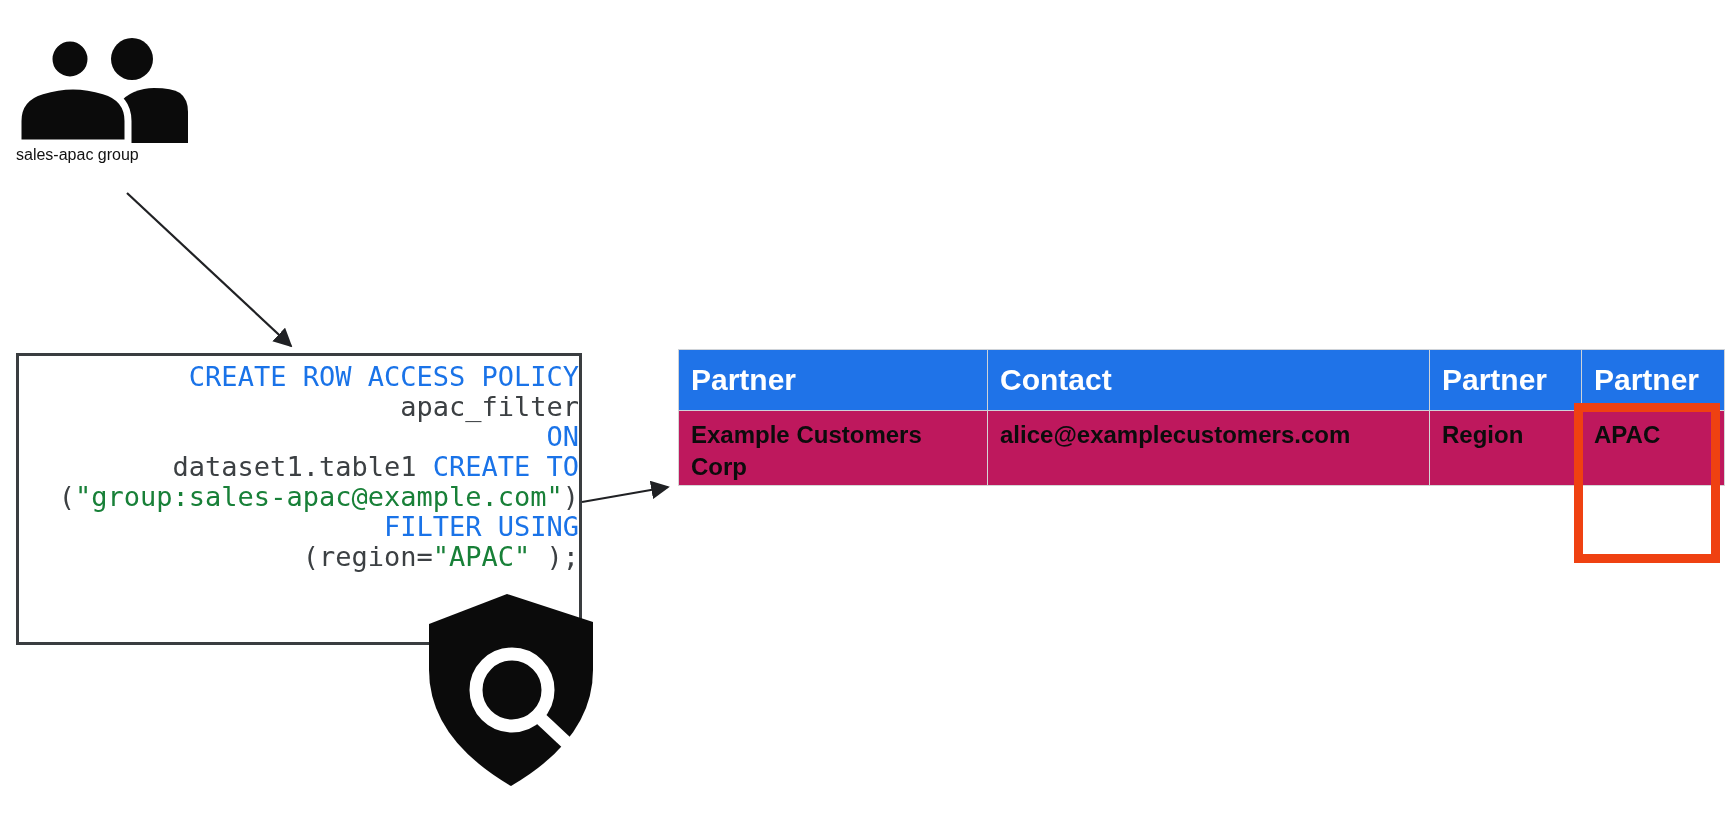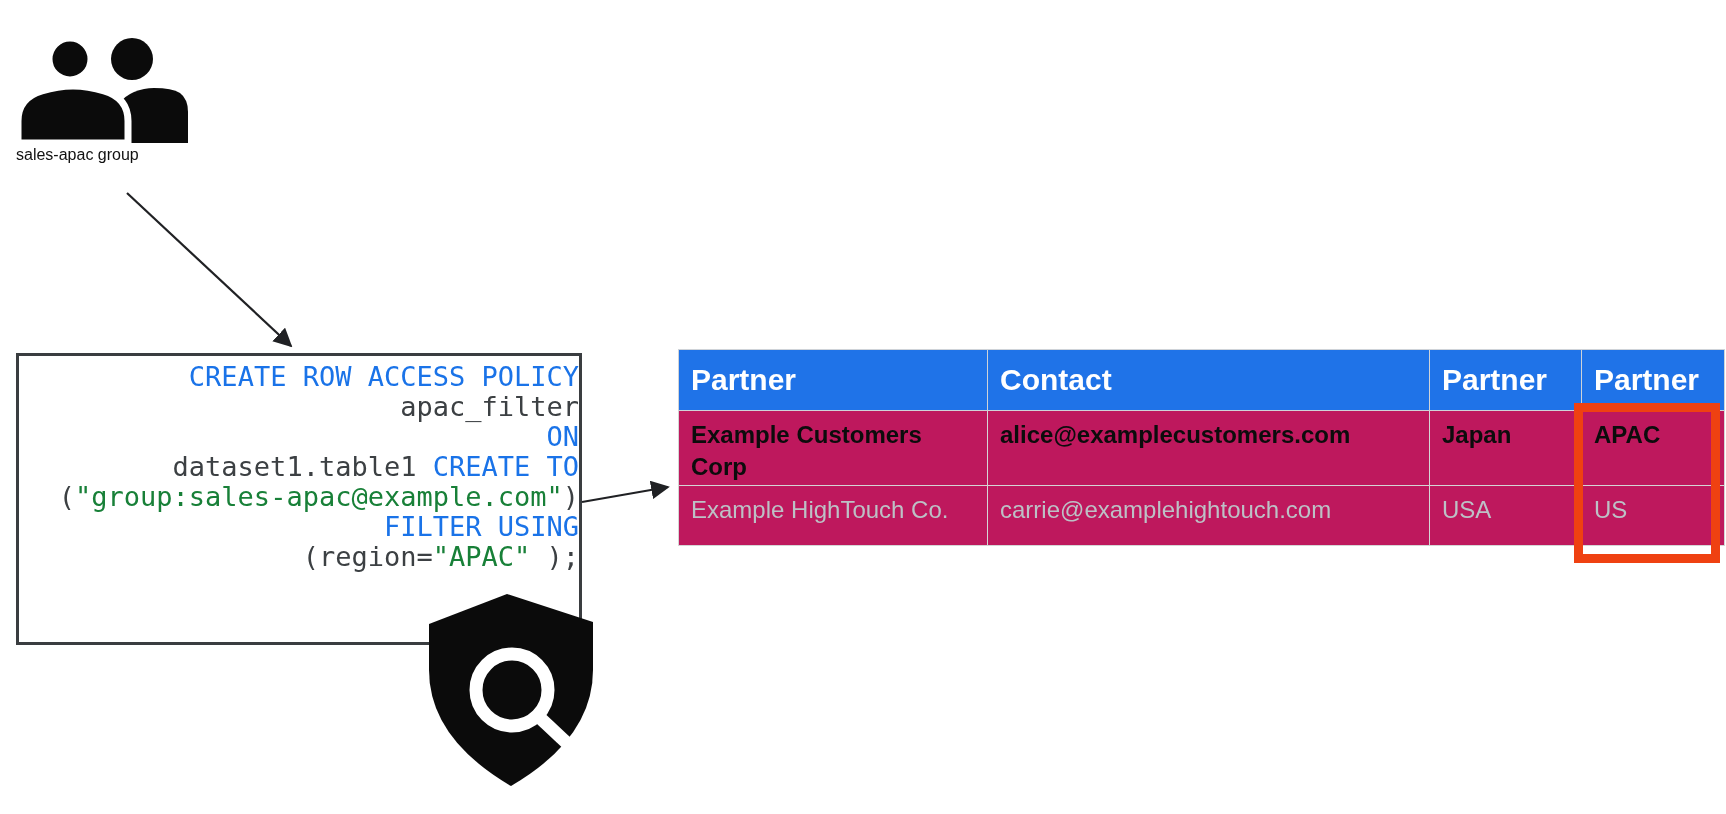--- a/index.html
+++ b/index.html
@@ -107,27 +107,21 @@
           <th>Partner</th>
           <th>Contact</th>
           <th>Partner</th>
           <th>Partner</th>
         </tr>
       </thead>
     <tbody>
         <tr class="granted">
           <td>Example Customers Corp</td>
           <td>alice@examplecustomers.com</td>
-          <td>Japan</td>
+          <td>Region</td>
           <td>APAC</td>
-        </tr>
-        <tr class="filtered">
-          <td>Example HighTouch Co.</td>
-          <td>carrie@examplehightouch.com</td>
-          <td>USA</td>
-          <td>US</td>
         </tr>
       </tbody>
   </table>
 
   <div class="region-highlight"></div>
 
 </div>
 
 </body></html>

